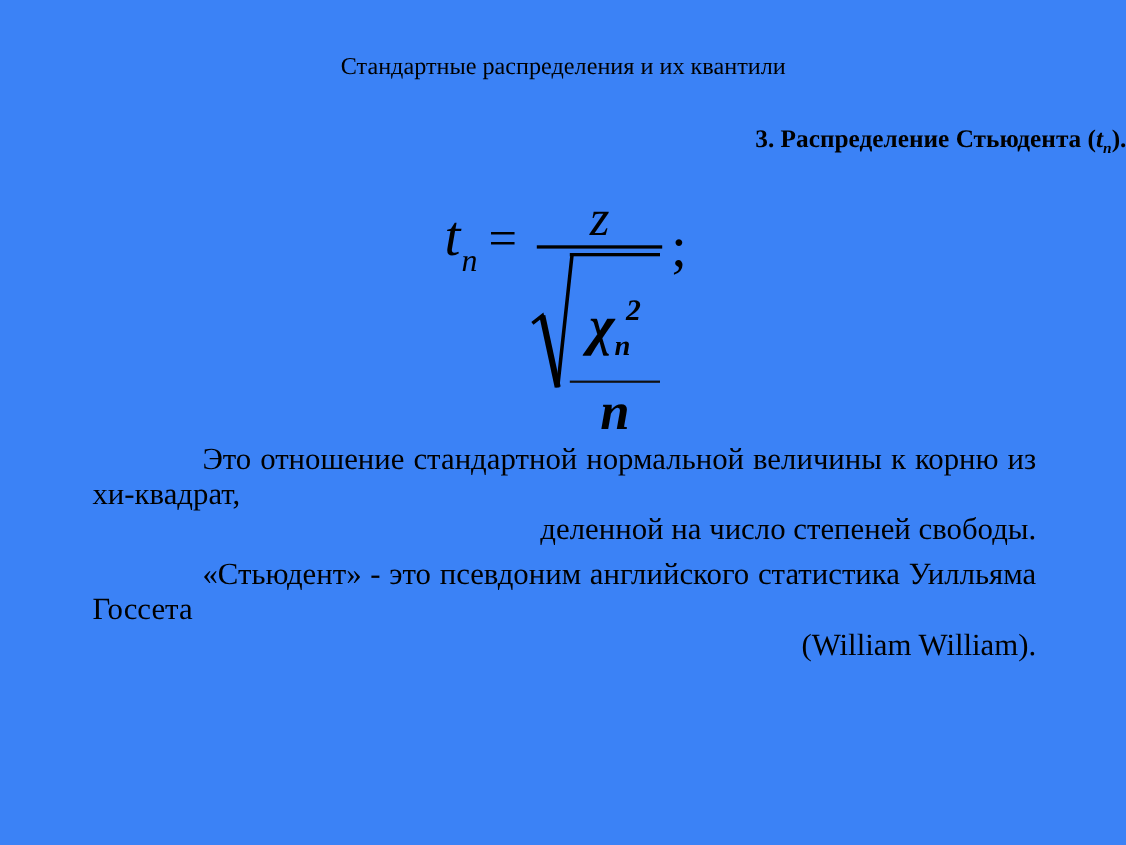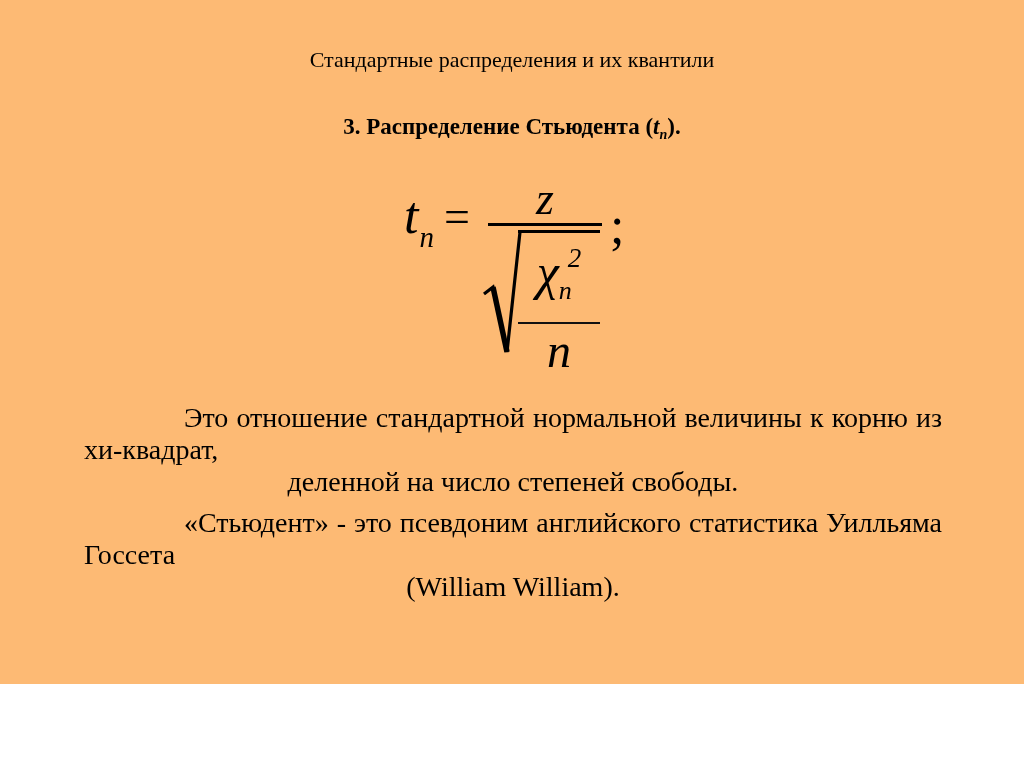--- a/index.html
+++ b/index.html
@@ -3,43 +3,43 @@
 <meta charset="utf-8">
 <style>
   html, body {
     margin: 0;
     padding: 0;
     background: #ffffff;
   }
   .slide {
     position: relative;
     width: 1024px;
-    height: 684px;
-    background: #fdba74;
+    height: 768px;
+    background: #3b82f6;
     color: #000000;
     font-family: "Liberation Serif", "DejaVu Serif", serif;
     overflow: hidden;
   }
 
   
   .title {
     position: absolute;
     top: 46px;
     left: 0;
     width: 100%;
     text-align: center;
     font-size: 22px;
     line-height: 28px;
   }
   .subtitle {
     position: absolute;
     top: 112px;
     left: 0;
     width: 100%;
-    text-align: center;
+    text-align: right;
     font-size: 23px;
     line-height: 30px;
     font-weight: bold;
   }
   .subtitle .var { font-style: italic; }
   .subtitle sub {
     font-size: 14px;
     font-style: italic;
     vertical-align: -5px;
   }
@@ -97,22 +97,23 @@
   }
   .f-radical {
     width: 40px;
     height: 126px;
     flex: none;
     margin-right: -4px;
   }
   .f-radicand {
     border-top: 3px solid #000;
     width: 82px;
-    padding-top: 0;
+    padding-top: 24px;
     box-sizing: content-box;
+    font-weight: bold;
   }
   .f-chi-row {
     text-align: center;
     font-size: 50px;
     line-height: 50px;
     white-space: nowrap;
   }
   .f-chi-row sub {
     font-size: 26px;
     vertical-align: -10px;
@@ -150,21 +151,21 @@
     font-size: 28px;
     line-height: 32px;
   }
   .para .line-first {
     text-align: justify;
     text-align-last: justify;
     text-indent: 100px;
     white-space: normal;
   }
   .para .line-rest {
-    text-align: center;
+    text-align: right;
   }
   .para-2 {
     margin-top: 9px;
   }
 </style>
 </head>
 <body>
 
 <div class="slide">
 

